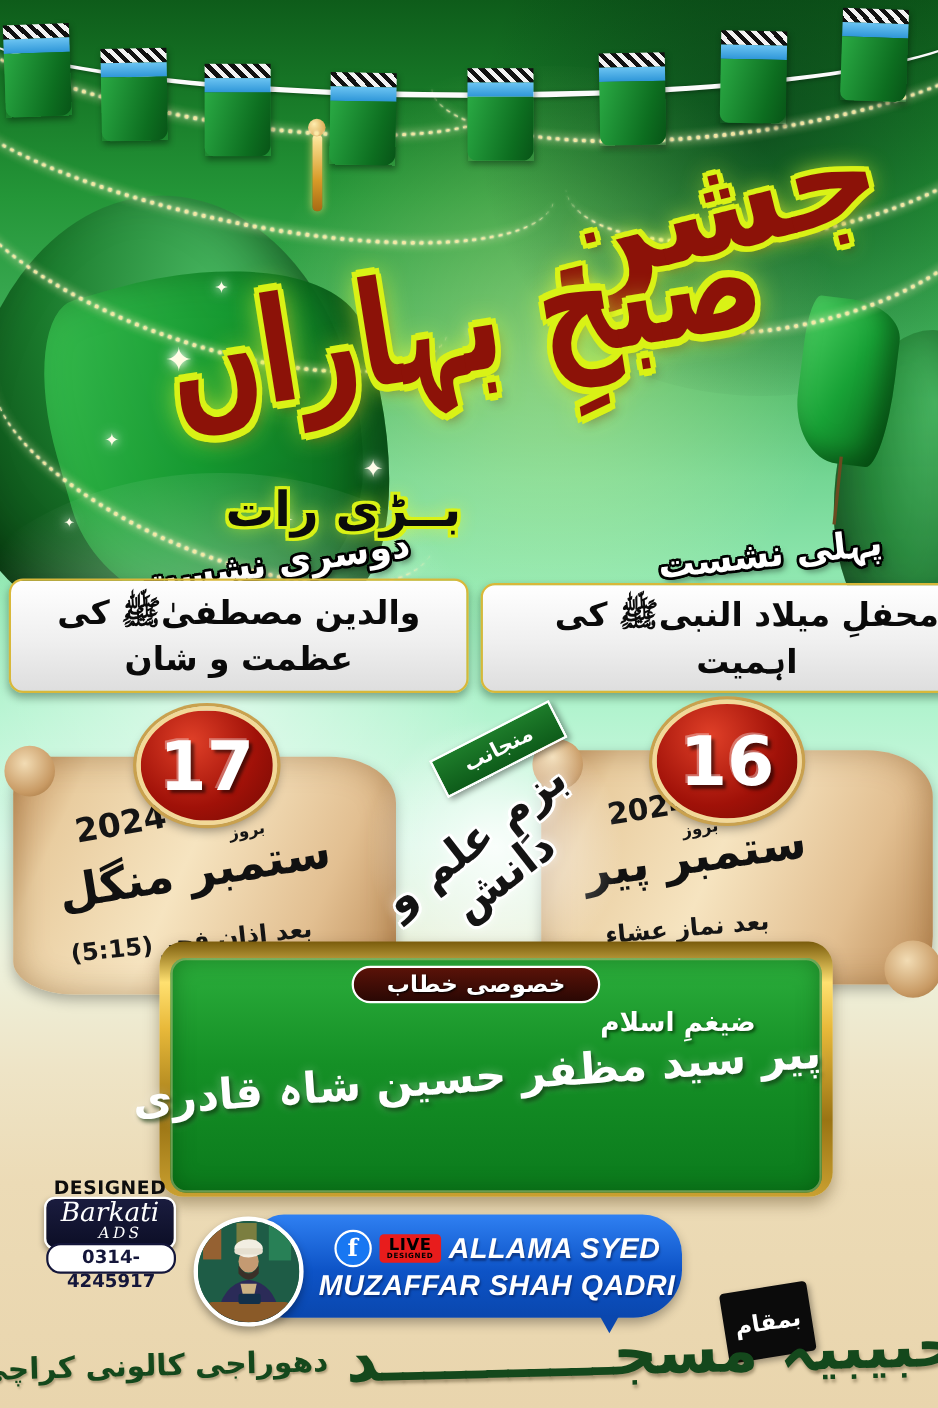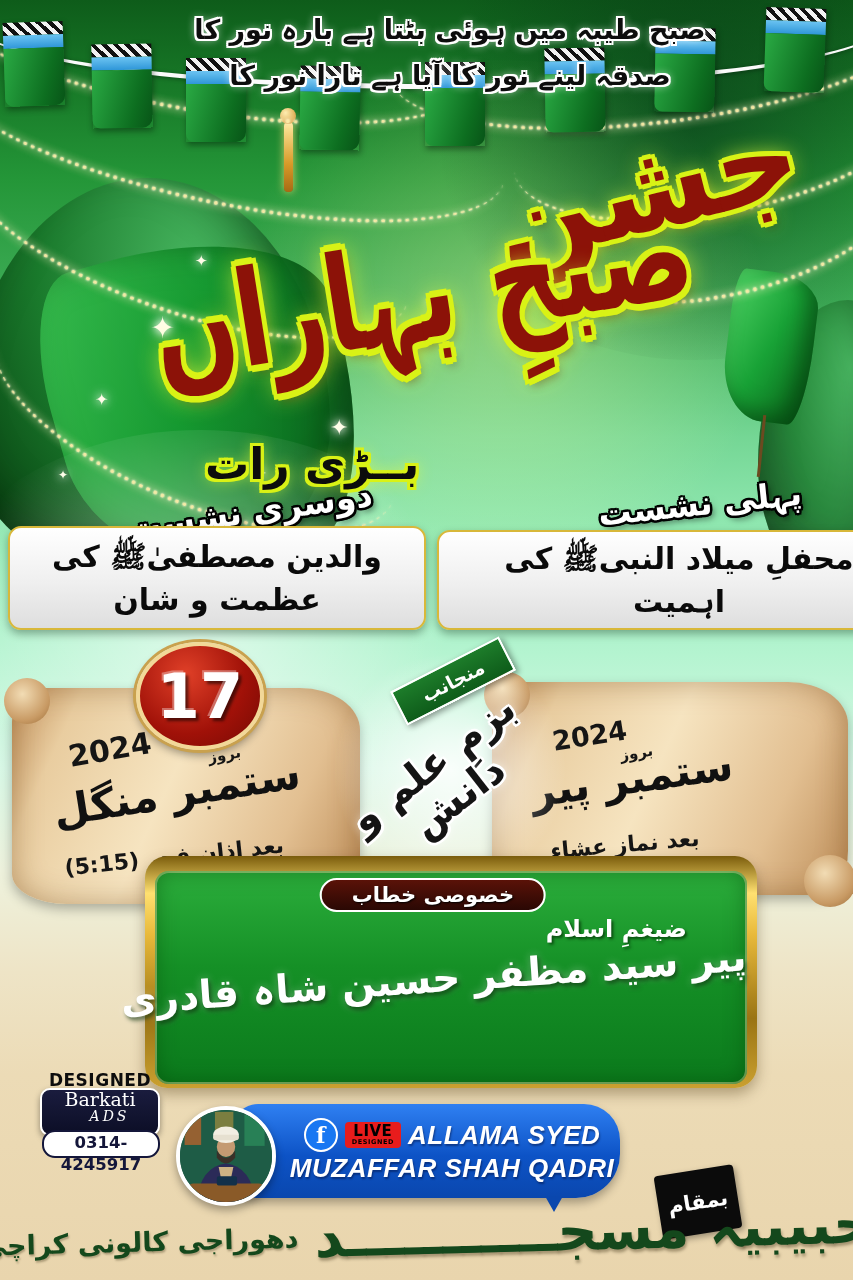--- a/index.html
+++ b/index.html
@@ -95,21 +95,21 @@
     text-shadow:1px 1px 2px #000;}
   .honorific{position:absolute;right:60px;top:44px;color:#fff;font-size:24px;font-weight:bold;direction:rtl;
     text-shadow:2px 2px 3px rgba(0,40,0,.7);}
   .spk-name{position:absolute;left:0;right:0;top:84px;text-align:center;color:#fff;
     font-size:39px;font-weight:bold;white-space:nowrap;direction:rtl;transform:rotate(-4deg);
     text-shadow:2px 3px 4px rgba(0,40,0,.65),0 0 10px rgba(255,255,255,.35);}
   
   .des-label{font-size:17px;font-weight:bold;color:#0d0d0d;letter-spacing:.5px;}
   .des-box{background:linear-gradient(180deg,#1a1c3e,#0c0e26);border:2px solid #fff;border-radius:10px;
     color:#fff;text-align:center;box-shadow:0 3px 6px rgba(0,0,0,.4);}
-  .des-brand{font-family:"DejaVu Serif",serif;font-size:19px;line-height:1.05;}
+  .des-brand{font-family:"DejaVu Serif",serif;font-style:italic;font-size:24px;line-height:1.05;}
   .des-sub{font-family:"DejaVu Serif",serif;font-style:italic;font-size:14px;letter-spacing:3px;line-height:.9;margin-left:19px;}
   .des-phone{background:#fff;border:2px solid #14163a;border-radius:13px;color:#14163a;
     font-size:16.5px;font-weight:bold;text-align:center;line-height:22px;}
   .livebar{left:232px;top:1104px;width:388px;height:94px;border-radius:26px 36px 44px 26px;
     background:linear-gradient(180deg,#2f80f2,#0d53c6 55%,#0a47ae);
     box-shadow:0 5px 10px rgba(0,0,0,.3);display:flex;flex-direction:column;
     align-items:center;justify-content:center;padding-left:52px;box-sizing:border-box;gap:1px;}
   .livebar-tail{left:545px;top:1196px;width:0;height:0;border-left:9px solid transparent;
     border-right:9px solid transparent;border-top:16px solid #0a47ae;}
   .fbdot{width:30px;height:30px;border-radius:50%;background:#1877f2;border:2px solid #fff;
@@ -198,22 +198,20 @@
     </div>
 
   <span class="abs sparkle" style="left:150px;top:310px;font-size:30px;">✦</span>
   <span class="abs sparkle" style="left:330px;top:415px;font-size:22px;">✦</span>
   <span class="abs sparkle" style="left:95px;top:390px;font-size:16px;">✦</span>
   <span class="abs sparkle" style="left:255px;top:465px;font-size:14px;">✦</span>
   <span class="abs sparkle" style="left:425px;top:295px;font-size:13px;">✦</span>
   <span class="abs sparkle" style="left:58px;top:468px;font-size:12px;">✦</span>
   <span class="abs sparkle" style="left:195px;top:252px;font-size:15px;">✦</span>
 
-  <div class="abs verse" style="top:14px;">صبح طیبہ میں ہوئی بٹتا ہے بارہ نور کا</div>
-  <div class="abs verse" style="top:60px;">صدقہ لینے نور کا آیا ہے تارا نور کا</div>
 
   <div class="abs title-word" style="left:490px;top:120px;font-size:118px;transform:rotate(-14deg);">جشن</div>
   <div class="abs title-word" style="left:150px;top:235px;font-size:98px;transform:rotate(-9deg) scaleY(1.35);transform-origin:center;">صبحِ بہاراں</div>
   <div class="abs subtitle" style="left:205px;top:438px;">بــڑی رات</div>
 
   <div class="abs sess-head" style="left:560px;top:484px;width:280px;transform:rotate(-6deg);">پہلی نشست</div>
   <div class="abs sess-box" style="left:437px;top:530px;width:408px;height:96px;padding-left:36px;">
     <div class="sess-topic">محفلِ میلاد النبیﷺ کی اہمیت</div>
   </div>
 
@@ -221,28 +219,29 @@
   <div class="abs sess-box" style="left:8px;top:526px;width:414px;height:100px;">
     <div class="sess-topic">والدین مصطفیٰﷺ کی عظمت و شان</div>
   </div>
 
   <div class="abs scroll" style="left:492px;top:682px;width:356px;height:213px;">
     <div class="abs scroll-year" style="left:60px;top:38px;transform:rotate(-9deg);">2024</div>
     <div class="abs scroll-broz" style="left:128px;top:62px;transform:rotate(-9deg);">بروز</div>
     <div class="abs scroll-main" style="left:38px;top:72px;transform:rotate(-8deg);">ستمبر پیر</div>
     <div class="abs scroll-time" style="left:58px;top:150px;transform:rotate(-5deg);">بعد نمازِ عشاء</div>
   </div>
+  <div class="abs date-badge flex" style="left:593px;top:636px;width:128px;height:104px;">16</div>
 
   <div class="abs scroll" style="left:12px;top:688px;width:348px;height:216px;">
     <div class="abs scroll-year" style="left:56px;top:44px;transform:rotate(-10deg);font-size:30px;">2024</div>
     <div class="abs scroll-broz" style="left:196px;top:58px;transform:rotate(-10deg);">بروز</div>
     <div class="abs scroll-main" style="left:40px;top:80px;transform:rotate(-9deg);">ستمبر منگل</div>
     <div class="abs scroll-time" style="left:52px;top:156px;transform:rotate(-6deg);">بعد اذانِ فجر (5:15)</div>
   </div>
-  <div class="abs date-badge flex" style="left:136px;top:642px;width:120px;height:100px;">17</div>
+  <div class="abs date-badge flex" style="left:124px;top:642px;width:120px;height:100px;">17</div>
 
   <div class="abs" style="left:330px;top:655px;width:240px;height:230px;border-radius:50%;background:radial-gradient(circle,rgba(255,255,255,.85),rgba(255,255,255,0) 70%);"></div>
   <div class="abs ribbon flex" style="left:392px;top:662px;width:118px;height:34px;transform:rotate(-27deg);">منجانب</div>
   <div class="abs org-name flex" style="left:330px;top:700px;width:230px;height:160px;transform:rotate(-38deg);">بزمِ علم و دانش</div>
 
   <div class="abs banner">
     <div class="banner-in">
       <div class="pill">خصوصی خطاب</div>
       <div class="honorific">ضیغمِ اسلام</div>
       <div class="spk-name">پیر سید مظفر حسین شاہ قادری</div>

